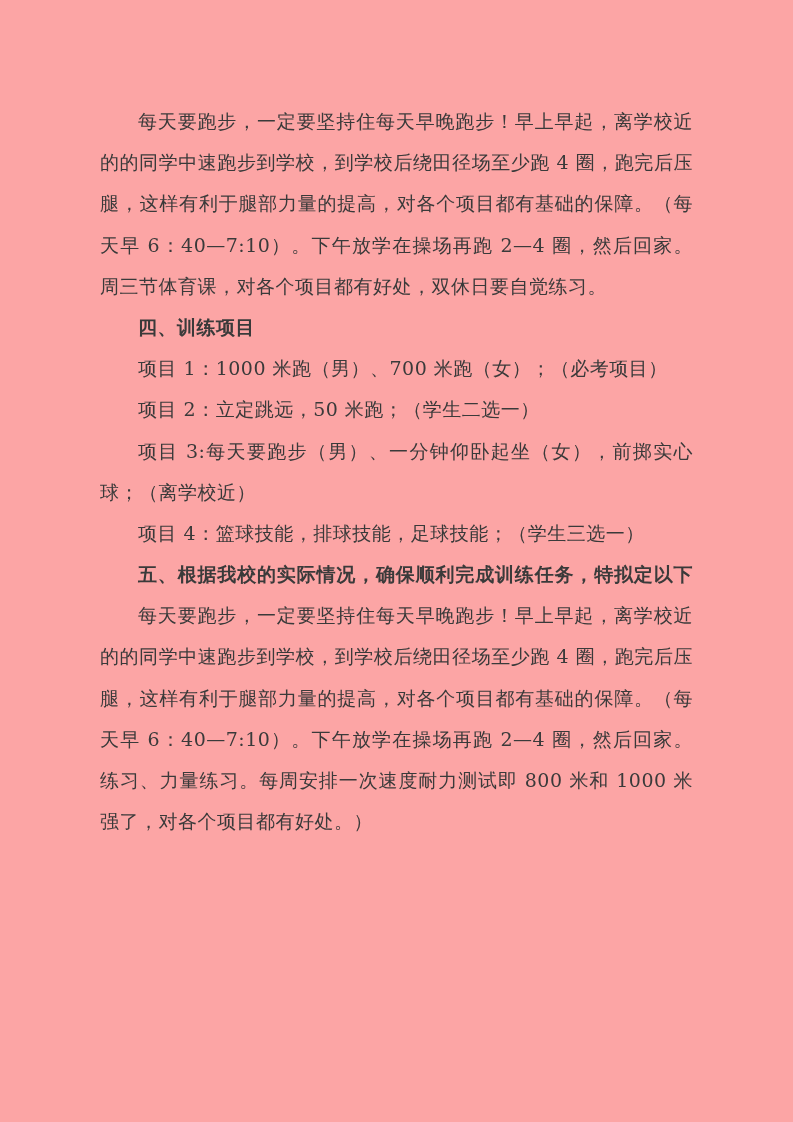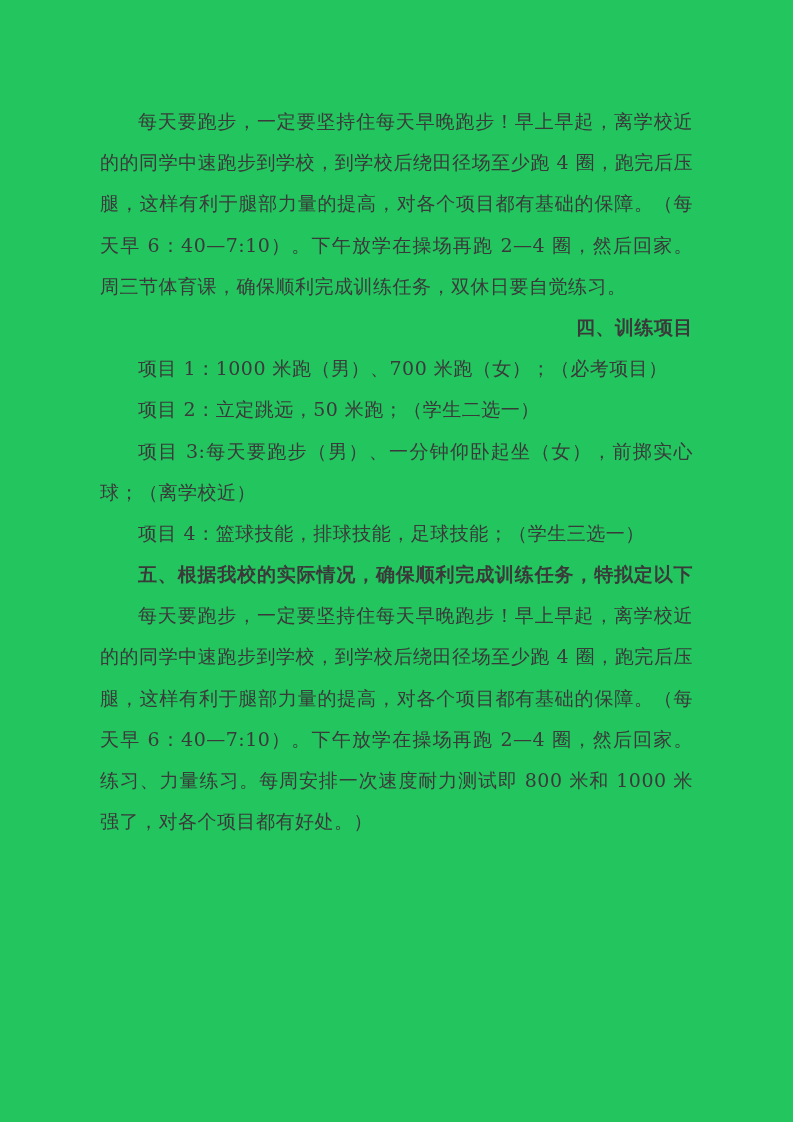--- a/index.html
+++ b/index.html
@@ -4,21 +4,21 @@
 <style>
   html, body {
     margin: 0;
     padding: 0;
     background: #ffffff;
   }
   .page {
     position: relative;
     width: 793px;
     height: 1122px;
-    background: #22c55e;
+    background: #fca5a5;
     overflow: hidden;
   }
   .doc-body {
     position: absolute;
     left: 100px;
     top: 101px;
     width: 593px;
     color: #3a3a3a;
     font-family: "DejaVu Serif", "Liberation Serif", serif;
     font-size: 19px;
@@ -33,34 +33,33 @@
   }
   .j {
     text-align: justify;
     text-align-last: justify;
   }
   .ind {
     text-indent: 2em;
   }
   .b {
     font-weight: bold;
-    text-align: right;
   }
 </style>
 </head>
 <body>
 
 <div class="page">
   <div class="doc-body">
 
     <div class="ln ind j">每天要跑步，一定要坚持住每天早晚跑步！早上早起，离学校近</div>
     <div class="ln j">的的同学中速跑步到学校，到学校后绕田径场至少跑 4 圈，跑完后压</div>
     <div class="ln j">腿，这样有利于腿部力量的提高，对各个项目都有基础的保障。（每</div>
     <div class="ln j">天早 6：40—7:10）。下午放学在操场再跑 2—4 圈，然后回家。每</div>
-    <div class="ln">周三节体育课，确保顺利完成训练任务，双休日要自觉练习。</div>
+    <div class="ln">周三节体育课，对各个项目都有好处，双休日要自觉练习。</div>
 
     <div class="ln ind b">四、训练项目</div>
 
     <div class="ln ind">项目 1：1000 米跑（男）、700 米跑（女）；（必考项目）</div>
     <div class="ln ind">项目 2：立定跳远，50 米跑；（学生二选一）</div>
     <div class="ln ind j">项目 3:每天要跑步（男）、一分钟仰卧起坐（女），前掷实心</div>
     <div class="ln">球；（离学校近）</div>
     <div class="ln ind">项目 4：篮球技能，排球技能，足球技能；（学生三选一）</div>
 
     <div class="ln ind b j">五、根据我校的实际情况，确保顺利完成训练任务，特拟定以下</div>

